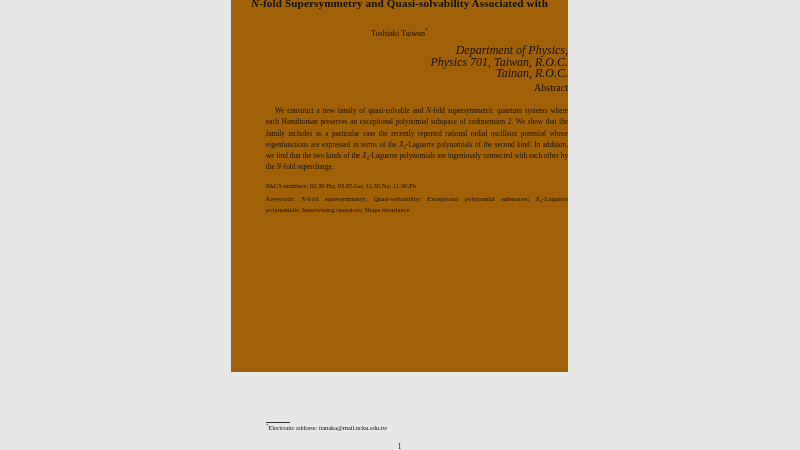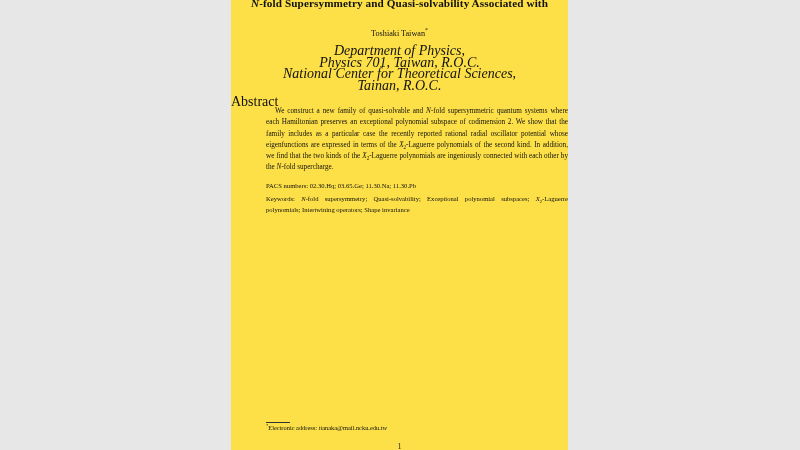--- a/index.html
+++ b/index.html
@@ -4,39 +4,39 @@
 <style>
   html, body { margin:0; padding:0; }
   body {
     width:800px; height:450px; overflow:hidden;
     background:#e7e7e7;
     position:relative;
     font-family:"Liberation Serif", "DejaVu Serif", serif;
     color:#111;
   }
   .page {
-    position:absolute; left:231px; top:0; width:337px; height:450px;
-    background:#fde047;
+    position:absolute; left:231px; top:0; width:337px; height:372px;
+    background:#a16207;
   }
   .title {
     position:absolute; left:0; width:337px; text-align:center;
     font-weight:bold; font-size:11.2px; line-height:13px; top:-3px;
     letter-spacing:0.1px;
   }
   .author {
     position:absolute; left:0; width:337px; text-align:center; top:29px;
     font-size:8.2px;
   }
   .affil {
-    position:absolute; left:0; width:337px; text-align:center; top:45px;
-    font-size:14px; font-style:italic; line-height:11.6px;
+    position:absolute; left:0; width:337px; text-align:right; top:45px;
+    font-size:12px; font-style:italic; line-height:11.6px;
   }
   .abs-head {
-    position:absolute; left:0; width:337px; text-align:left; top:94px;
-    font-size:14px;
+    position:absolute; left:0; width:337px; text-align:right; top:82px;
+    font-size:10px;
   }
   .abstract {
     position:absolute; left:35px; width:302px; top:106px;
     font-size:7.2px; line-height:11.3px; text-align:justify;
     text-indent:9px;
   }
   .pacs {
     position:absolute; left:35px; width:302px; top:182px; font-size:6.6px;
   }
   .keywords {
@@ -70,21 +70,20 @@
 <div class="page">
   <div class="title">
     <div><i class="m">N</i><span>-fold Supersymmetry and Quasi-solvability Associated with</span></div>
   </div>
 
   <div class="author"><span>Toshiaki Taiwan</span><sup>*</sup></div>
 
   <div class="affil">
     <div>Department of Physics,</div>
     <div>Physics 701, Taiwan, R.O.C.</div>
-    <div>National Center for Theoretical Sciences,</div>
     <div>Tainan, R.O.C.</div>
   </div>
 
   <div class="abs-head">Abstract</div>
 
   <div class="abstract"><span>We construct a new family of quasi-solvable and </span><i class="m">N</i><span>-fold supersymmetric quantum systems where each Hamiltonian preserves an exceptional polynomial subspace of codimension 2. We show that the family includes as a particular case the recently reported rational radial oscillator potential whose eigenfunctions are expressed in terms of the </span><i class="m">X</i><sub>2</sub><span>-Laguerre polynomials of the second kind. In addition, we find that the two kinds of the </span><i class="m">X</i><sub>2</sub><span>-Laguerre polynomials are ingeniously connected with each other by the </span><i class="m">N</i><span>-fold supercharge.</span></div>
 
   <div class="pacs">PACS numbers: 02.30.Hq; 03.65.Ge; 11.30.Na; 11.30.Pb</div>
 
   <div class="keywords"><span>Keywords: </span><i class="m">N</i><span>-fold supersymmetry; Quasi-solvability; Exceptional polynomial subspaces; </span><i class="m">X</i><sub>2</sub><span>-Laguerre polynomials; Intertwining operators; Shape invariance</span></div>

